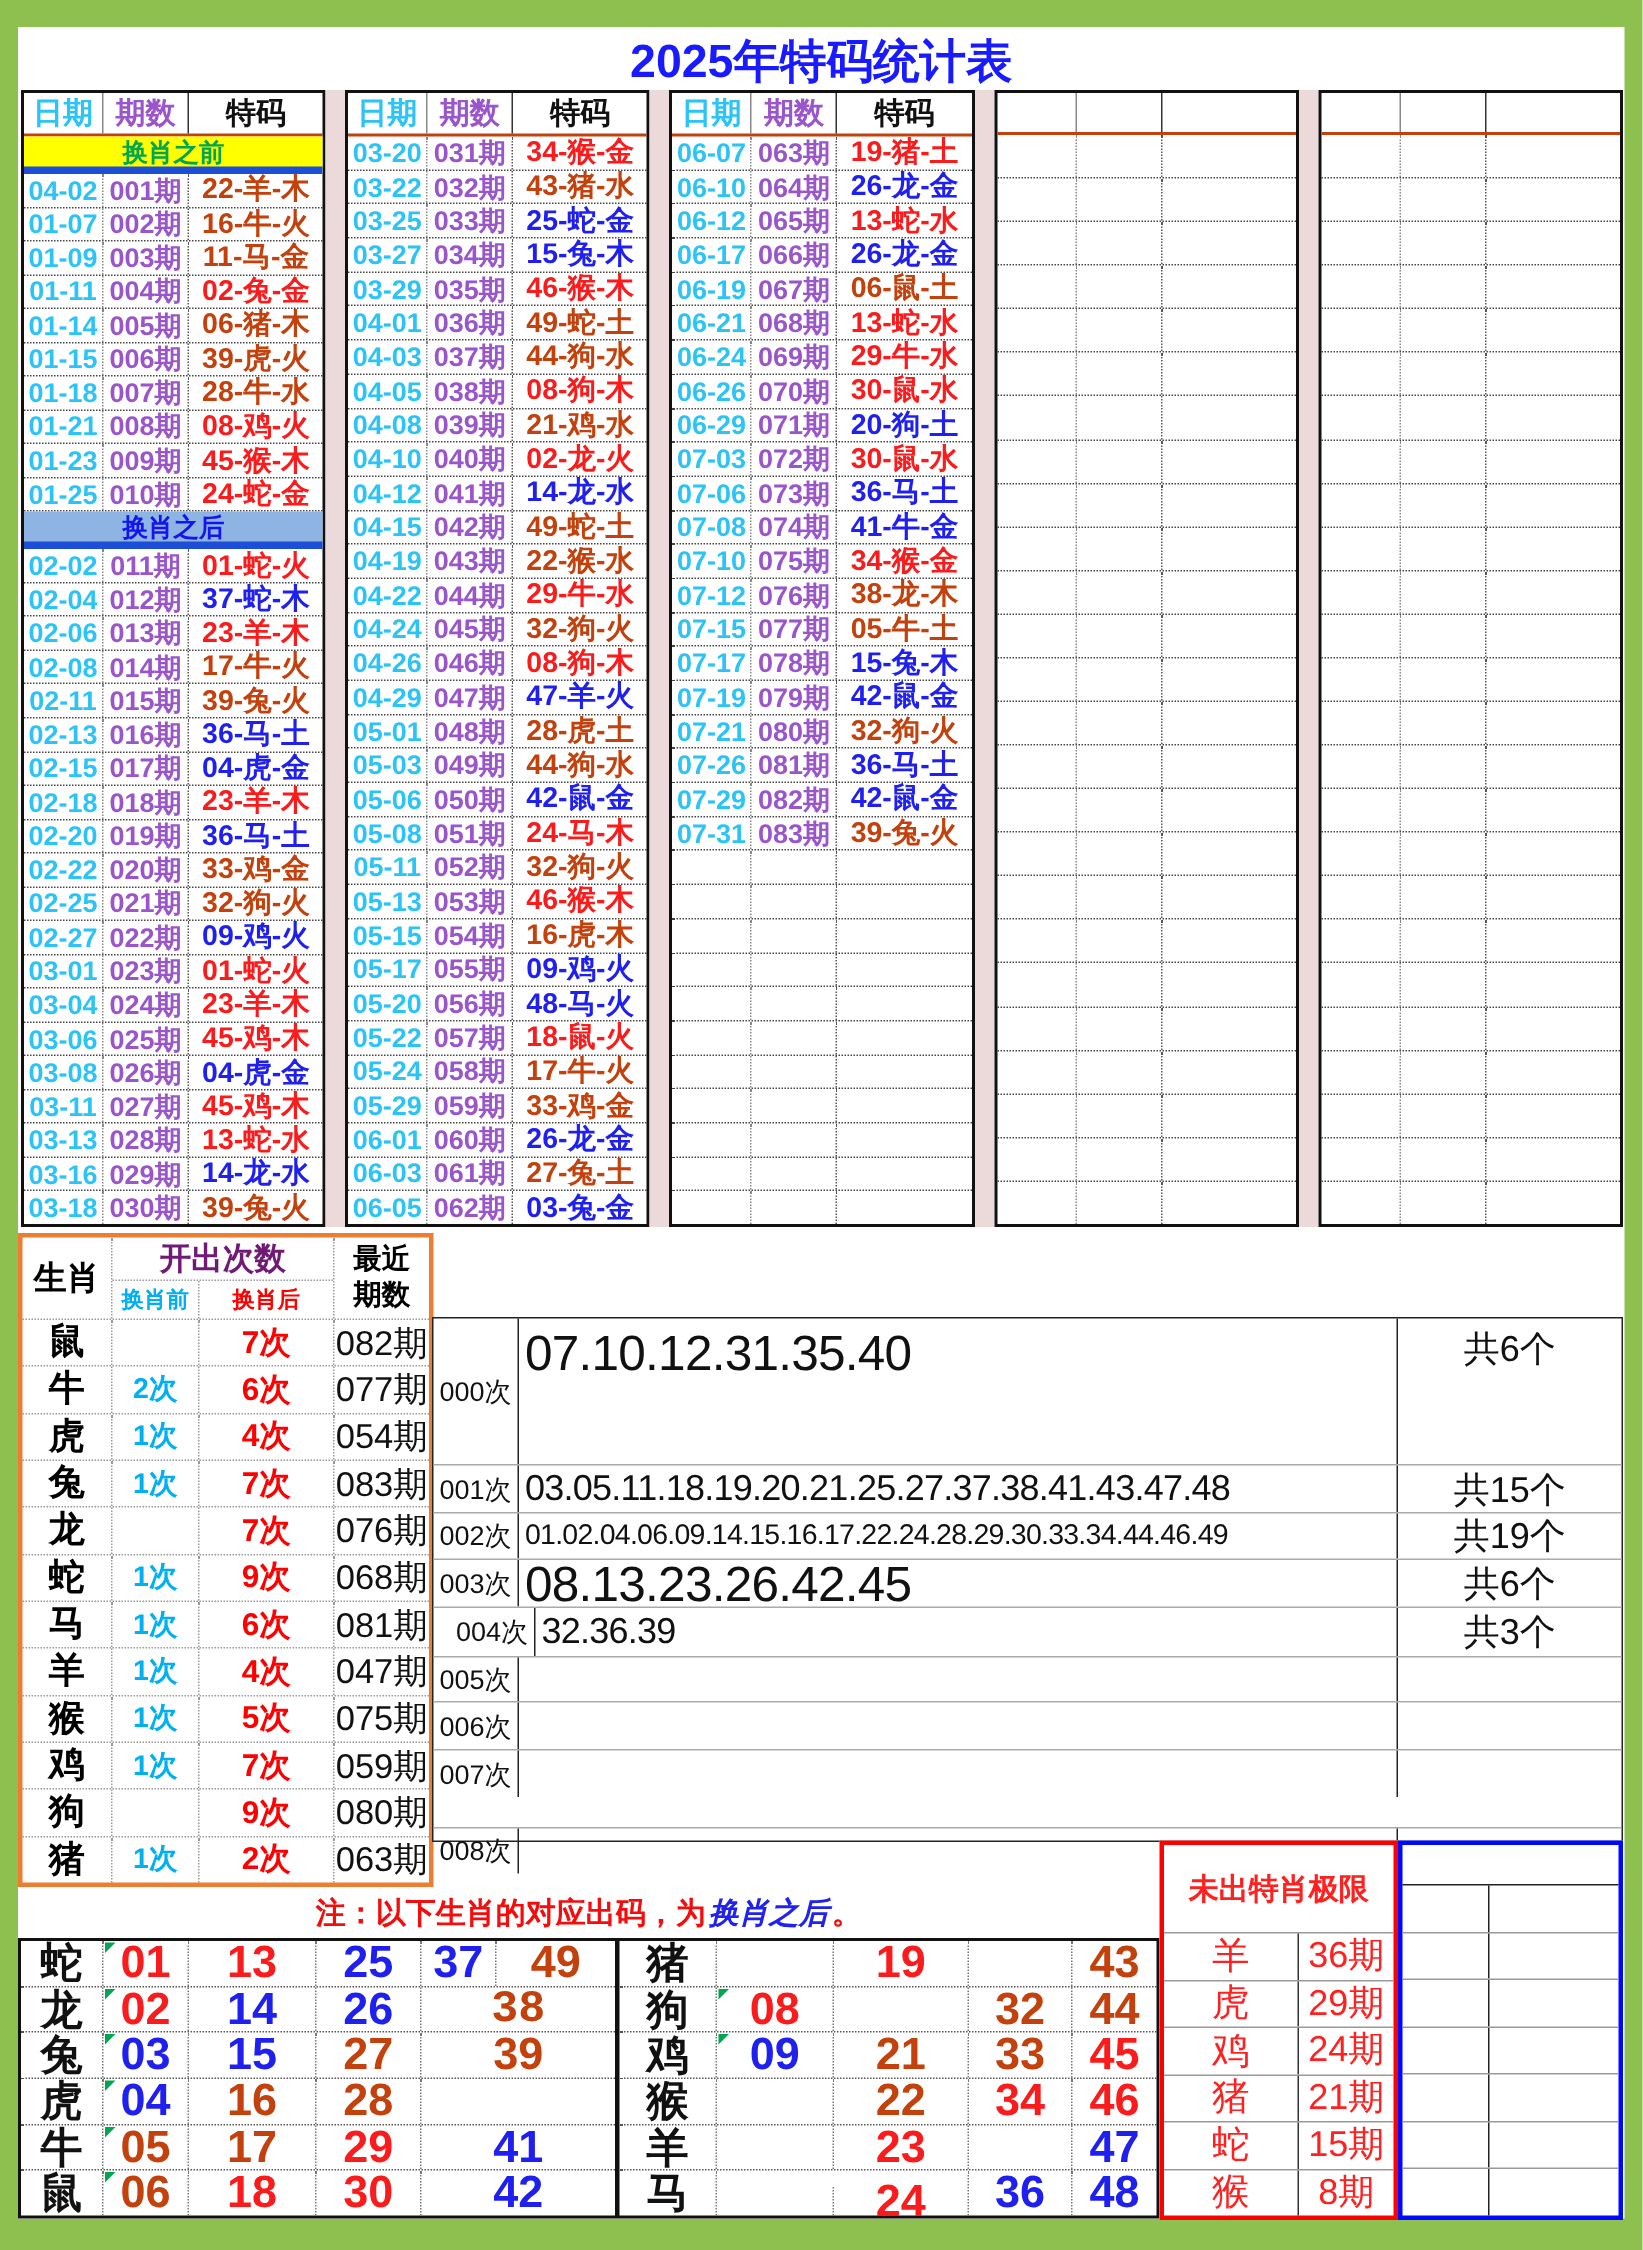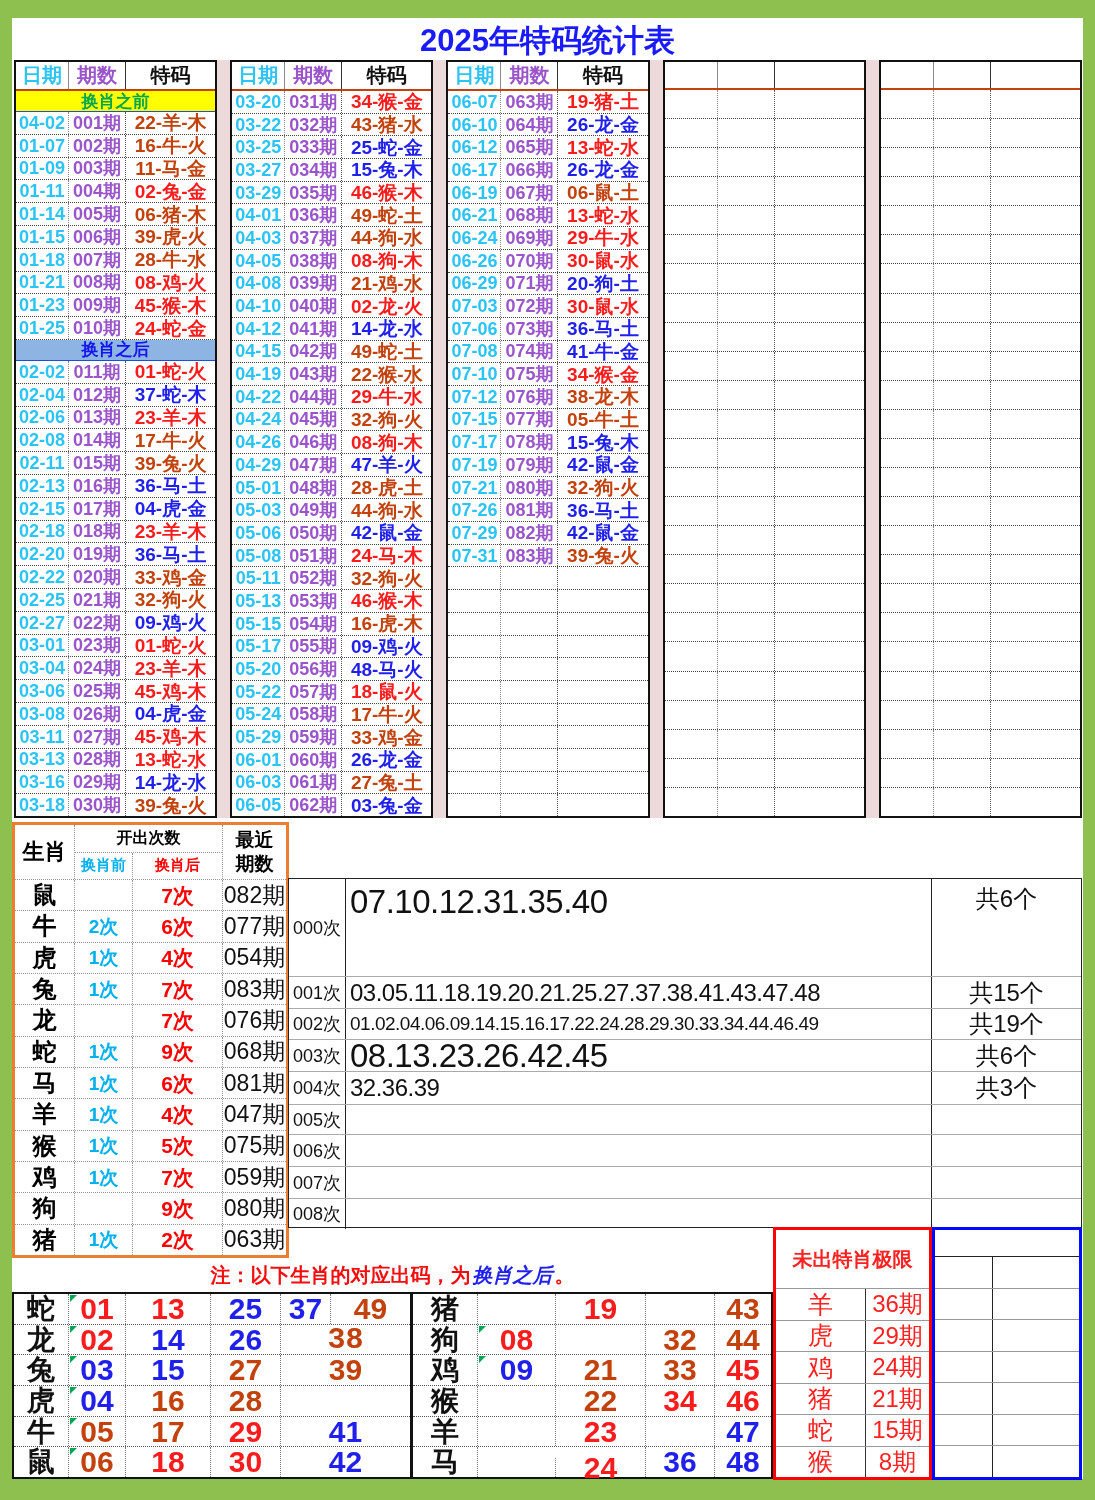--- a/index.html
+++ b/index.html
@@ -15,30 +15,30 @@
   .gh.d{width:53px;color:#2cc3f6;border-right:1px solid #888}
   .gh.p{width:57px;color:#9a55cb;border-right:1px solid #333}
   .gh.c{flex:1;color:#111}
   .grows{flex:1;display:flex;flex-direction:column;min-height:0}
   .grow{flex:1;display:flex;border-bottom:1px dotted #444;min-height:0}
   .grow:last-child{border-bottom:0}
   .gc{display:flex;align-items:center;justify-content:center;font-weight:bold;line-height:1;overflow:hidden;box-sizing:border-box}
   .gc.d{width:53px;font-size:18px;color:#2cc3f6;border-right:1px dotted #888}
   .gc.p{width:57px;font-size:18px;color:#9a55cb;border-right:1px dotted #555}
   .gc.c{flex:1;font-size:19px}
-  .banner{flex:0 0 20px;display:flex;align-items:center;justify-content:center;font-weight:bold;font-size:17px;border-bottom:1px solid #1d4ed8;line-height:1}
+  .banner{flex:0 0 20px;display:flex;align-items:center;justify-content:center;font-weight:bold;font-size:17px;border-bottom:5px solid #1d4ed8;line-height:1}
   .banner.before{background:#ffff00;color:#00a650}
   .banner.after{background:#8eb4e3;color:#1414f0}
   .k-r{color:#fa1c1c}.k-g{color:#c2410c}.k-b{color:#1f1fee}
   
   .stats{position:absolute;left:0;top:804px;width:277px;height:436px;border:3px solid #ed7d31;box-sizing:border-box;display:flex;flex-direction:column;background:#fff}
   .stats-head{flex:0 0 54px;display:flex}
   .sh-z{width:60px;display:flex;align-items:center;justify-content:center;font-weight:bold;font-size:22px;border-right:1px dotted #999;box-sizing:border-box}
   .sh-mid{width:148px;display:flex;flex-direction:column;border-right:1px dotted #999;box-sizing:border-box}
-  .sh-title{flex:1;display:flex;align-items:center;justify-content:center;color:#000000;font-weight:bold;font-size:16px;border-bottom:1px dotted #999}
+  .sh-title{flex:1;display:flex;align-items:center;justify-content:center;color:#701a75;font-weight:bold;font-size:21px;border-bottom:1px dotted #999}
   .sh-sub{flex:1;display:flex}
   .sh-b{width:58px;display:flex;align-items:center;justify-content:center;color:#00b0f0;font-weight:bold;font-size:15px;border-right:1px dotted #999;box-sizing:border-box}
   .sh-a{flex:1;display:flex;align-items:center;justify-content:center;color:#ff0000;font-weight:bold;font-size:15px}
   .sh-r{flex:1;display:flex;flex-direction:column;align-items:center;justify-content:center;font-weight:bold;font-size:19px;line-height:1.25}
   .srow{flex:1;display:flex;border-top:1px dotted #999}
   .sc{display:flex;align-items:center;justify-content:center;line-height:1;box-sizing:border-box}
   .sc.z{width:60px;font-size:24px;font-weight:bold;border-right:1px dotted #999}
   .sc.b{width:58px;font-size:19px;font-weight:bold;color:#00b0f0;border-right:1px dotted #999}
   .sc.a{width:90px;font-size:21px;font-weight:bold;color:#ff0000;border-right:1px dotted #999}
   .sc.r{flex:1;font-size:23px;color:#111}
@@ -961,41 +961,41 @@
         <div class="crow sz-m" style="flex: 0 0 31px;">
           <div class="cl">002次</div>
           <div class="cn">01.02.04.06.09.14.15.16.17.22.24.28.29.30.33.34.44.46.49</div>
           <div class="ct">共19个</div>
         </div>
         <div class="crow sz-xl" style="flex: 0 0 32px;">
           <div class="cl">003次</div>
           <div class="cn">08.13.23.26.42.45</div>
           <div class="ct">共6个</div>
         </div>
-        <div class="crow sz-l" style="flex: 0 0 33px;">
+        <div class="crow sz-l" style="flex: 0 0 33px; padding-left: 11px;">
           <div class="cl">004次</div>
           <div class="cn">32.36.39</div>
           <div class="ct">共3个</div>
         </div>
         <div class="crow sz-m" style="flex: 0 0 30px;">
           <div class="cl">005次</div>
           <div class="cn"></div>
           <div class="ct"></div>
         </div>
         <div class="crow sz-m" style="flex: 0 0 32px;">
           <div class="cl">006次</div>
           <div class="cn"></div>
           <div class="ct"></div>
         </div>
         <div class="crow sz-m" style="flex: 0 0 32px;">
           <div class="cl">007次</div>
           <div class="cn"></div>
           <div class="ct"></div>
         </div>
-        <div class="crow sz-m" style="flex: 0 0 31px;">
+        <div class="crow sz-m" style="flex: 0 0 31px; margin-top: 20px;">
           <div class="cl">008次</div>
           <div class="cn"></div>
           <div class="ct"></div>
         </div>
       </div>
     <div class="note">
       <span class="note-red">注：以下生肖的对应出码，为</span>
       <span class="note-blue">换肖之后</span>
       <span class="note-red">。</span>
     </div>

